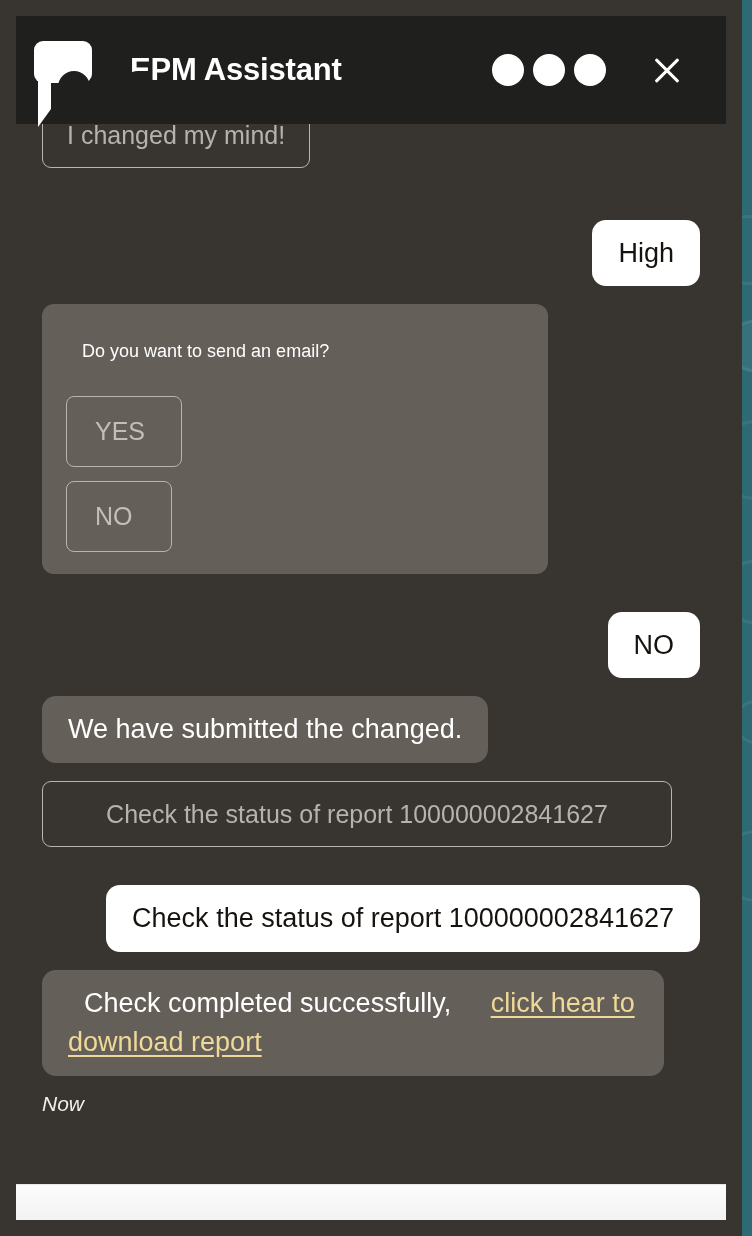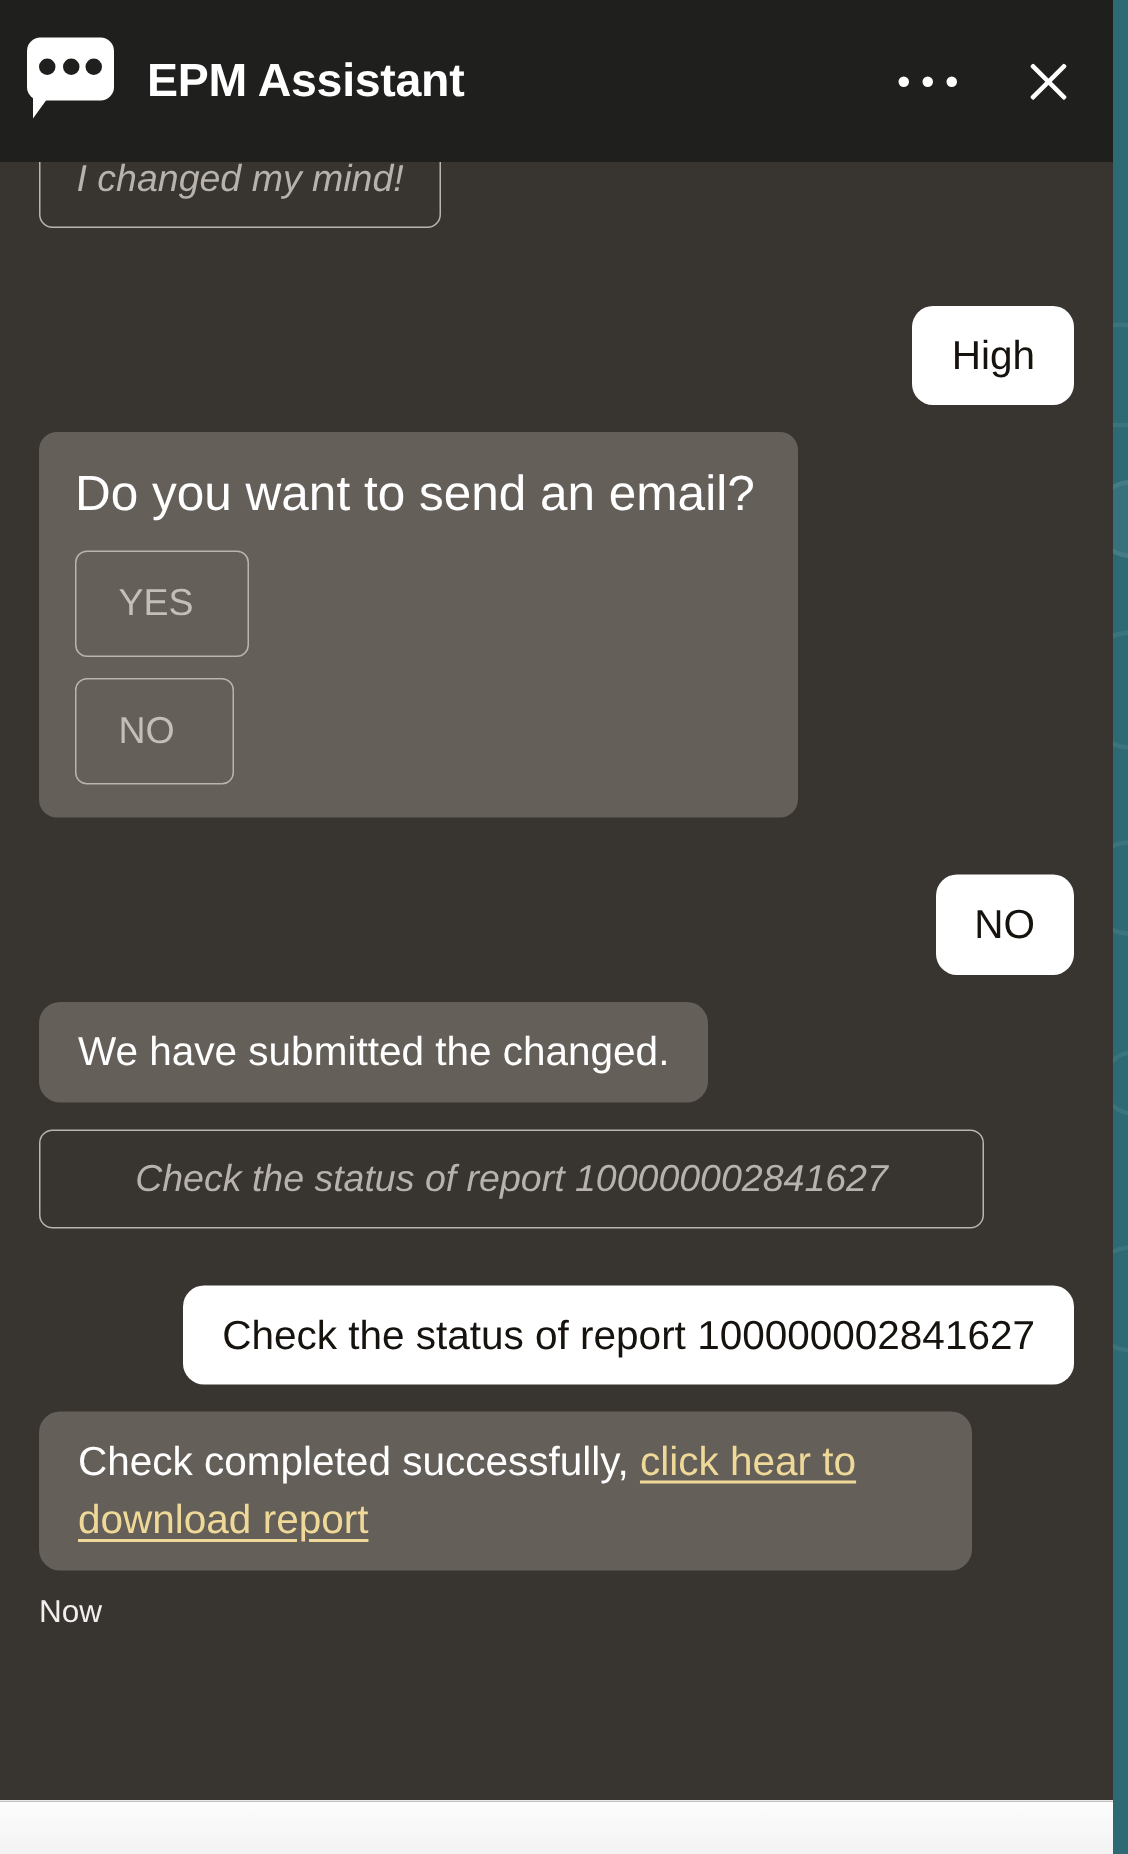--- a/index.html
+++ b/index.html
@@ -1,15 +1,15 @@
 <!DOCTYPE html>
 <html><head>
 <meta charset="utf-8">
 <style>
-  * { box-sizing: border-box; margin: 0; padding: 0; }
+  * { box-sizing: border-box; margin: 0; padding: 16px; }
   html, body {
     width: 752px; height: 1236px;
     overflow: hidden;
     font-family: "Liberation Sans", sans-serif;
     background: #2d6a74;
   }
 
   
   #page-bg {
     position: absolute; inset: 0;
@@ -108,21 +108,20 @@
   .chip {
     border: 1px solid #b9b4ae;
     border-radius: 9px;
     color: #b7b2ac;
     background: transparent;
     font-size: 25px;
     line-height: 1.28;
     padding: 16px 22px;
     cursor: pointer;
     max-width: 640px;
-    font-style: italic;
   }
   
   #chip-changed-mind-row {
     margin-top: 0;
     position: relative;
     height: 58px;
     overflow: hidden;
   }
   #chip-changed-mind-row .chip {
     position: absolute;
@@ -161,21 +160,21 @@
 
   
   .card {
     background: #655f59;
     border-radius: 12px;
     padding: 20px 24px 22px 24px;
     width: 506px;
   }
   .card-question {
     color: #ffffff;
-    font-size: 33px;
+    font-size: 18px;
     line-height: 1.3;
     margin-bottom: 16px;
   }
   .choice-btn {
     display: block;
     border: 1px solid #b9b4ae;
     border-radius: 8px;
     background: transparent;
     color: #c3beb8;
     font-size: 25px;
@@ -187,20 +186,21 @@
   }
   .choice-btn:last-child { margin-bottom: 0; }
   #choice-yes { width: 116px; }
   #choice-no  { width: 106px; }
 
   
   #timestamp {
     color: #f1efed;
     font-size: 21px;
     padding: 16px 26px 0 26px;
+    font-style: italic;
   }
 
   
   #composer {
     flex: 0 0 126px;
     background: #ffffff;
     border-top: 1px solid #d8d5d2;
     padding: 0 26px;
     display: flex;
     align-items: center;

